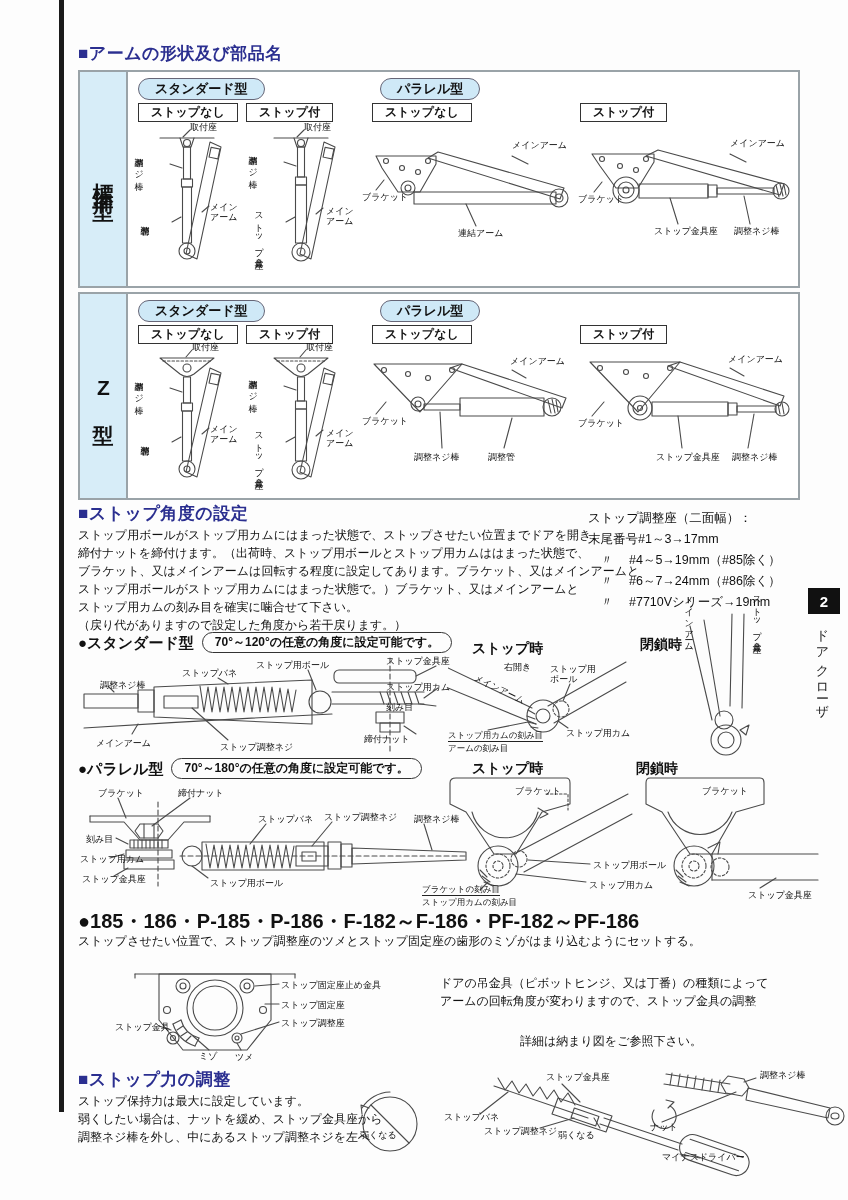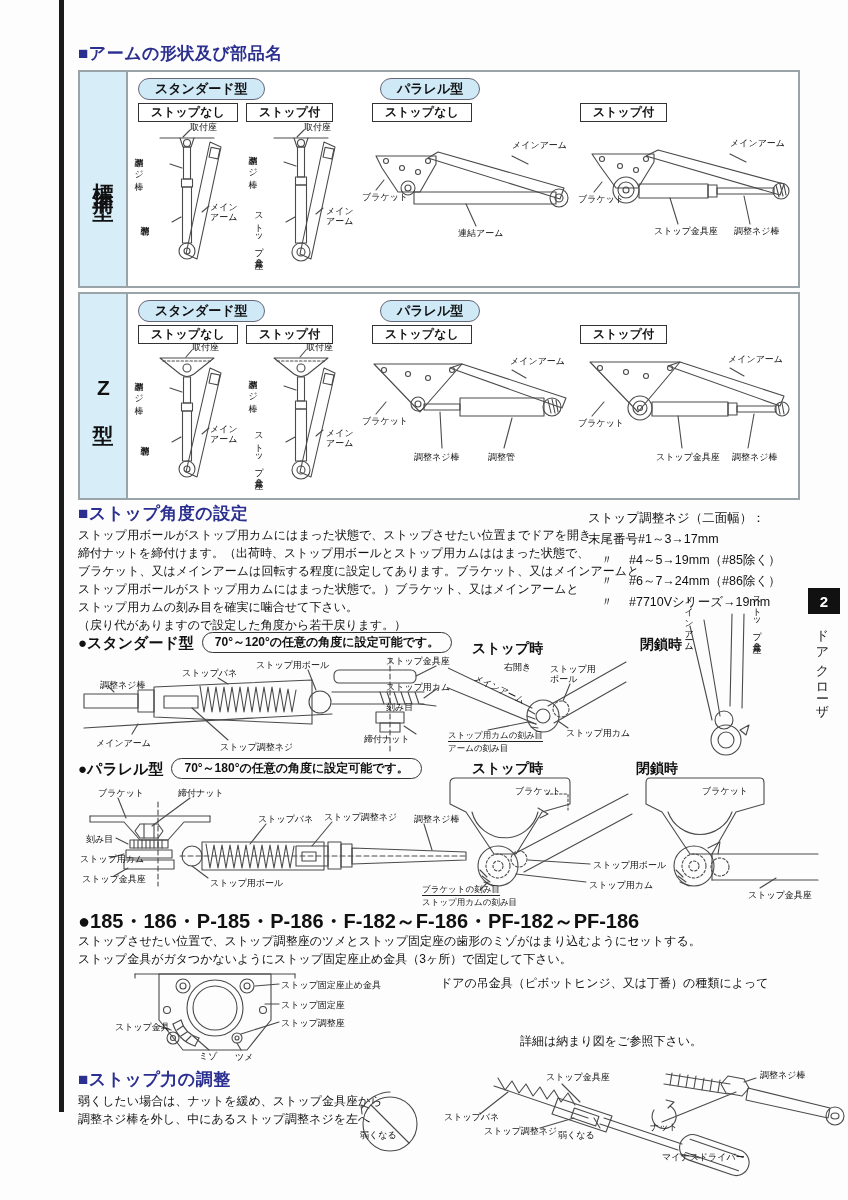--- a/index.html
+++ b/index.html
@@ -279,21 +279,21 @@
 <div class="abs blue-title" style="left:78px;top:502px;">■ストップ角度の設定</div>
 <div class="abs txt" style="left:78px;top:526px;width:520px;">
   <div>ストップ用ボールがストップ用カムにはまった状態で、ストップさせたい位置までドアを開き、</div>
   <div>締付ナットを締付けます。（出荷時、ストップ用ボールとストップ用カムははまった状態で、</div>
   <div>ブラケット、又はメインアームは回転する程度に設定してあります。ブラケット、又はメインアームと</div>
   <div>ストップ用ボールがストップ用カムにはまった状態で。）ブラケット、又はメインアームと</div>
   <div>ストップ用カムの刻み目を確実に噛合せて下さい。</div>
   <div>（戻り代がありますので設定した角度から若干戻ります。）</div>
 </div>
 <div class="abs nut" style="left:588px;top:508px;">
-  <div>ストップ調整ネジ（二面幅）：</div>
+  <div>ストップ調整座（二面幅）：</div>
   <div>末尾番号#1～3→17mm</div>
   <div>　〃　 #4～5→19mm（#85除く）</div>
   <div>　〃　 #6～7→24mm（#86除く）</div>
   <div>　〃　 #7710Vシリーズ→19mm</div>
 </div>
 
 <div class="abs tab-num">2</div>
 <div class="abs tab-text">ドアクローザ</div>
 
 <div class="abs" style="left:78px;top:632px;">
@@ -461,21 +461,20 @@
     <path d="M88 74 l12 -6 l-2 12"></path>
     <path d="M156 104 L140 114"></path>
   </svg>
   <span class="lbl" style="left:82px;top:12px;">ブラケット</span>
   <span class="lbl" style="left:128px;top:116px;">ストップ金具座</span>
 </div>
 
 <div class="abs bullet-title" style="left:78px;top:908px;font-size:20px;">●185・186・P-185・P-186・F-182～F-186・PF-182～PF-186</div>
 <div class="abs txt" style="left:78px;top:932px;">
   <div>ストップさせたい位置で、ストップ調整座のツメとストップ固定座の歯形のミゾがはまり込むようにセットする。</div>
-  <div>ストップ金具がガタつかないようにストップ固定座止め金具（3ヶ所）で固定して下さい。</div>
 </div>
 
 <div class="dia abs" style="left:115px;top:964px;width:380px;height:102px;">
   <svg class="art" width="380" height="102" viewBox="0 0 380 102">
     <path d="M20 10 H180"></path>
       <path d="M20 10 V14 M180 10 V14"></path>
     <path d="M44 10 L156 10 L156 56 L132 86 L68 86 L44 56 Z"></path>
     <circle cx="100" cy="44" r="28"></circle>
       <circle cx="100" cy="44" r="22"></circle>
     <circle cx="68" cy="22" r="7"></circle>
@@ -502,25 +501,27 @@
   <span class="lbl" style="left:166px;top:16px;">ストップ固定座止め金具</span>
   <span class="lbl" style="left:166px;top:36px;">ストップ固定座</span>
   <span class="lbl" style="left:166px;top:54px;">ストップ調整座</span>
   <span class="lbl" style="left:0px;top:58px;">ストップ金具</span>
   <span class="lbl" style="left:84px;top:88px;font-family:Liberation Mono, monospace;">ミゾ</span>
   <span class="lbl" style="left:120px;top:88px;">ツメ</span>
 </div>
 
 <div class="abs txt" style="left:440px;top:974px;">
   <div>ドアの吊金具（ピボットヒンジ、又は丁番）の種類によって</div>
+  <div>アームの回転角度が変わりますので、ストップ金具の調整</div>
 </div>
 <div class="abs txt" style="left:520px;top:1032px;">詳細は納まり図をご参照下さい。</div>
 
 <div class="abs blue-title" style="left:78px;top:1068px;text-align:center;">■ストップ力の調整</div>
 <div class="abs txt" style="left:78px;top:1092px;">
+  <div>ストップ保持力は最大に設定しています。</div>
   <div>弱くしたい場合は、ナットを緩め、ストップ金具座から</div>
   <div>調整ネジ棒を外し、中にあるストップ調整ネジを左へ</div>
 </div>
 
 <div class="dia abs" style="left:348px;top:1056px;width:500px;height:144px;">
   <svg class="art" width="500" height="144" viewBox="0 0 500 144">
     <circle cx="42" cy="68" r="27"></circle>
       <path d="M23 49 L61 87"></path>
     <path d="M14 52 A34 34 0 0 1 42 36"></path>
       <path d="M14 58 l-1 -9 l8 3"></path>

